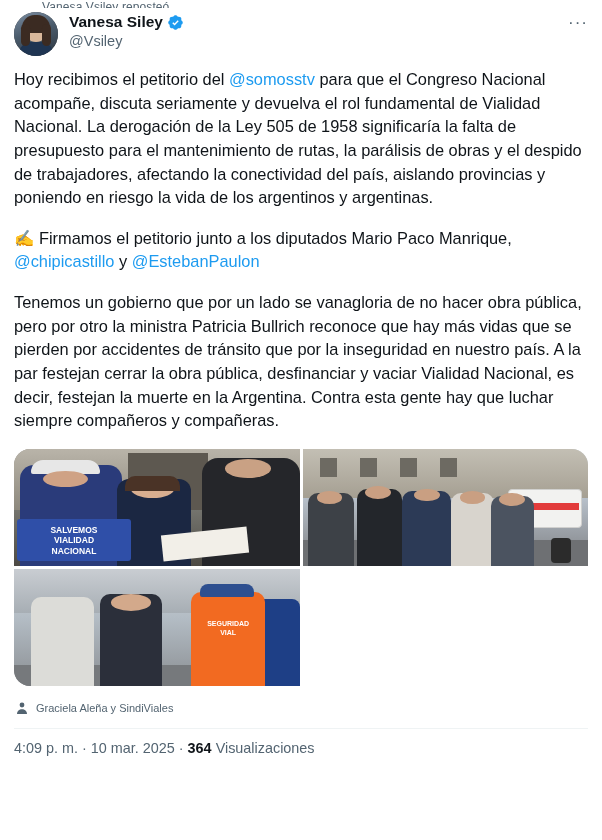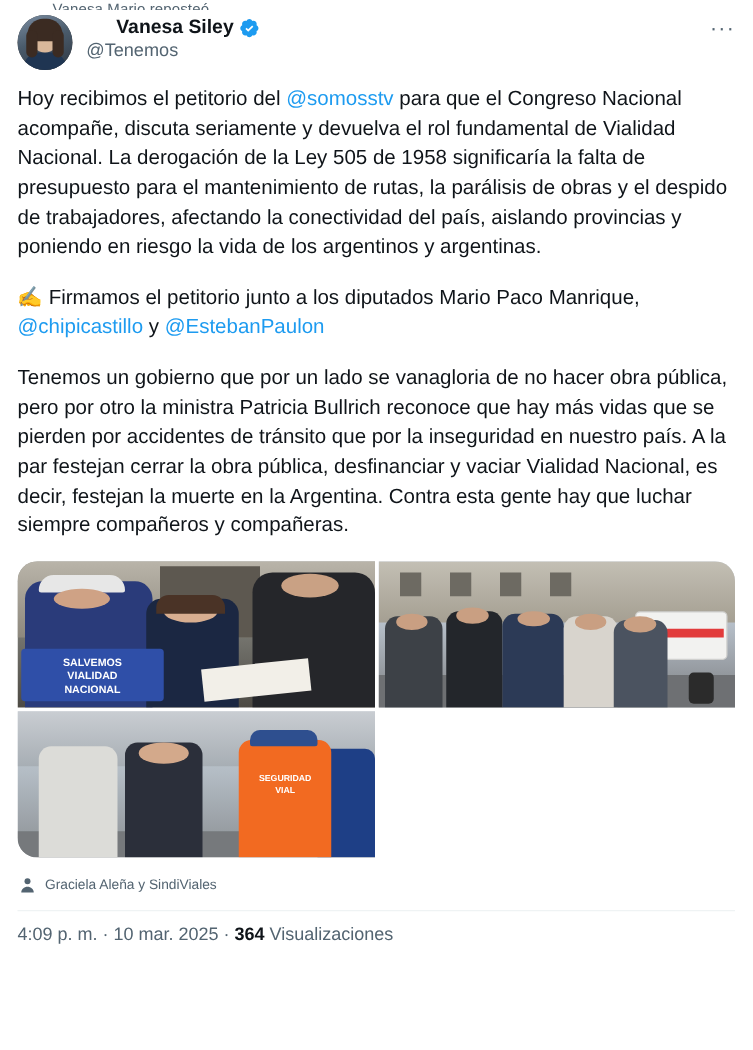--- a/index.html
+++ b/index.html
@@ -43,21 +43,21 @@
   .avatar .face { position:absolute; left:11px; top:8px; width:22px; height:22px; border-radius:50%; background:#d9b89b; }
   .avatar .hair { position:absolute; left:8px; top:3px; width:28px; height:18px; border-radius:14px 14px 6px 6px; background:#3b2b22; }
   .avatar .hair2 { position:absolute; left:7px; top:12px; width:9px; height:22px; border-radius:6px; background:#3b2b22; }
   .avatar .hair3 { position:absolute; right:7px; top:12px; width:9px; height:22px; border-radius:6px; background:#3b2b22; }
   .avatar .body { position:absolute; left:5px; bottom:0; width:34px; height:14px; border-radius:12px 12px 0 0; background:#1f3552; }
   .names {
     margin-left: 11px;
     line-height: 1.2;
     padding-top: 1px;
   }
-  .name-row { display: flex; align-items: center; margin-left: 24px; }
+  .name-row { display: flex; align-items: center; }
   .display-name {
     font-weight: 700;
     font-size: 15.5px;
     color: #0f1419;
   }
   .verified {
     margin-left: 4px;
     width: 17px; height: 17px;
     display: inline-block;
   }
@@ -166,42 +166,42 @@
     color: #536471;
     font-size: 14.4px;
   }
   .footer b { color: #0f1419; font-weight: 700; }
 </style>
 </head>
 <body>
 
 <div class="tweet">
 
-  <div class="retweet-strip">Vanesa Mario reposteó</div>
+  <div class="retweet-strip">Vanesa Vsiley reposteó</div>
 
   <div class="header">
     <div class="avatar">
       <div class="sky"></div>
       <div class="body"></div>
       <div class="face"></div>
       <div class="hair"></div>
       <div class="hair2"></div>
       <div class="hair3"></div>
     </div>
     <div class="names">
       <div class="name-row">
         <span class="display-name">Vanesa Siley</span>
         <span class="verified">
           <svg viewBox="0 0 24 24" width="17" height="17" aria-hidden="true">
             <path fill="#1d9bf0" d="M22.25 12c0-1.43-.88-2.67-2.19-3.34.46-1.39.2-2.9-.81-3.91s-2.52-1.27-3.91-.81C14.67 2.63 13.43 1.75 12 1.75s-2.67.88-3.34 2.19c-1.39-.46-2.9-.2-3.91.81s-1.27 2.52-.81 3.91C2.63 9.33 1.75 10.57 1.75 12s.88 2.67 2.19 3.34c-.46 1.39-.2 2.9.81 3.91s2.52 1.27 3.91.81c.67 1.31 1.91 2.19 3.34 2.19s2.67-.88 3.34-2.19c1.39.46 2.9.2 3.91-.81s1.27-2.52.81-3.91c1.31-.67 2.19-1.91 2.19-3.34z"></path>
             <path fill="#ffffff" d="M10.68 16.18l-3.2-3.2 1.41-1.41 1.79 1.79 4.43-4.43 1.41 1.41-5.84 5.84z"></path>
           </svg>
         </span>
       </div>
-      <div class="handle">@Tenemos</div>
+      <div class="handle">@Vsiley</div>
     </div>
     <div class="more-btn">···</div>
   </div>
 
   <div class="body-text">
     <p>
       <span>Hoy recibimos el petitorio del </span><a class="mention" href="#">@somosstv</a><span> para que el Congreso Nacional acompañe, discuta seriamente y devuelva el rol fundamental de Vialidad Nacional. La derogación de la Ley 505 de 1958 significaría la falta de presupuesto para el mantenimiento de rutas, la parálisis de obras y el despido de trabajadores, afectando la conectividad del país, aislando provincias y poniendo en riesgo la vida de los argentinos y argentinas.</span>
     </p>
     <p>
       <span>✍️ Firmamos el petitorio junto a los diputados Mario Paco Manrique, </span><a class="mention" href="#">@chipicastillo</a><span> y </span><a class="mention" href="#">@EstebanPaulon</a>

